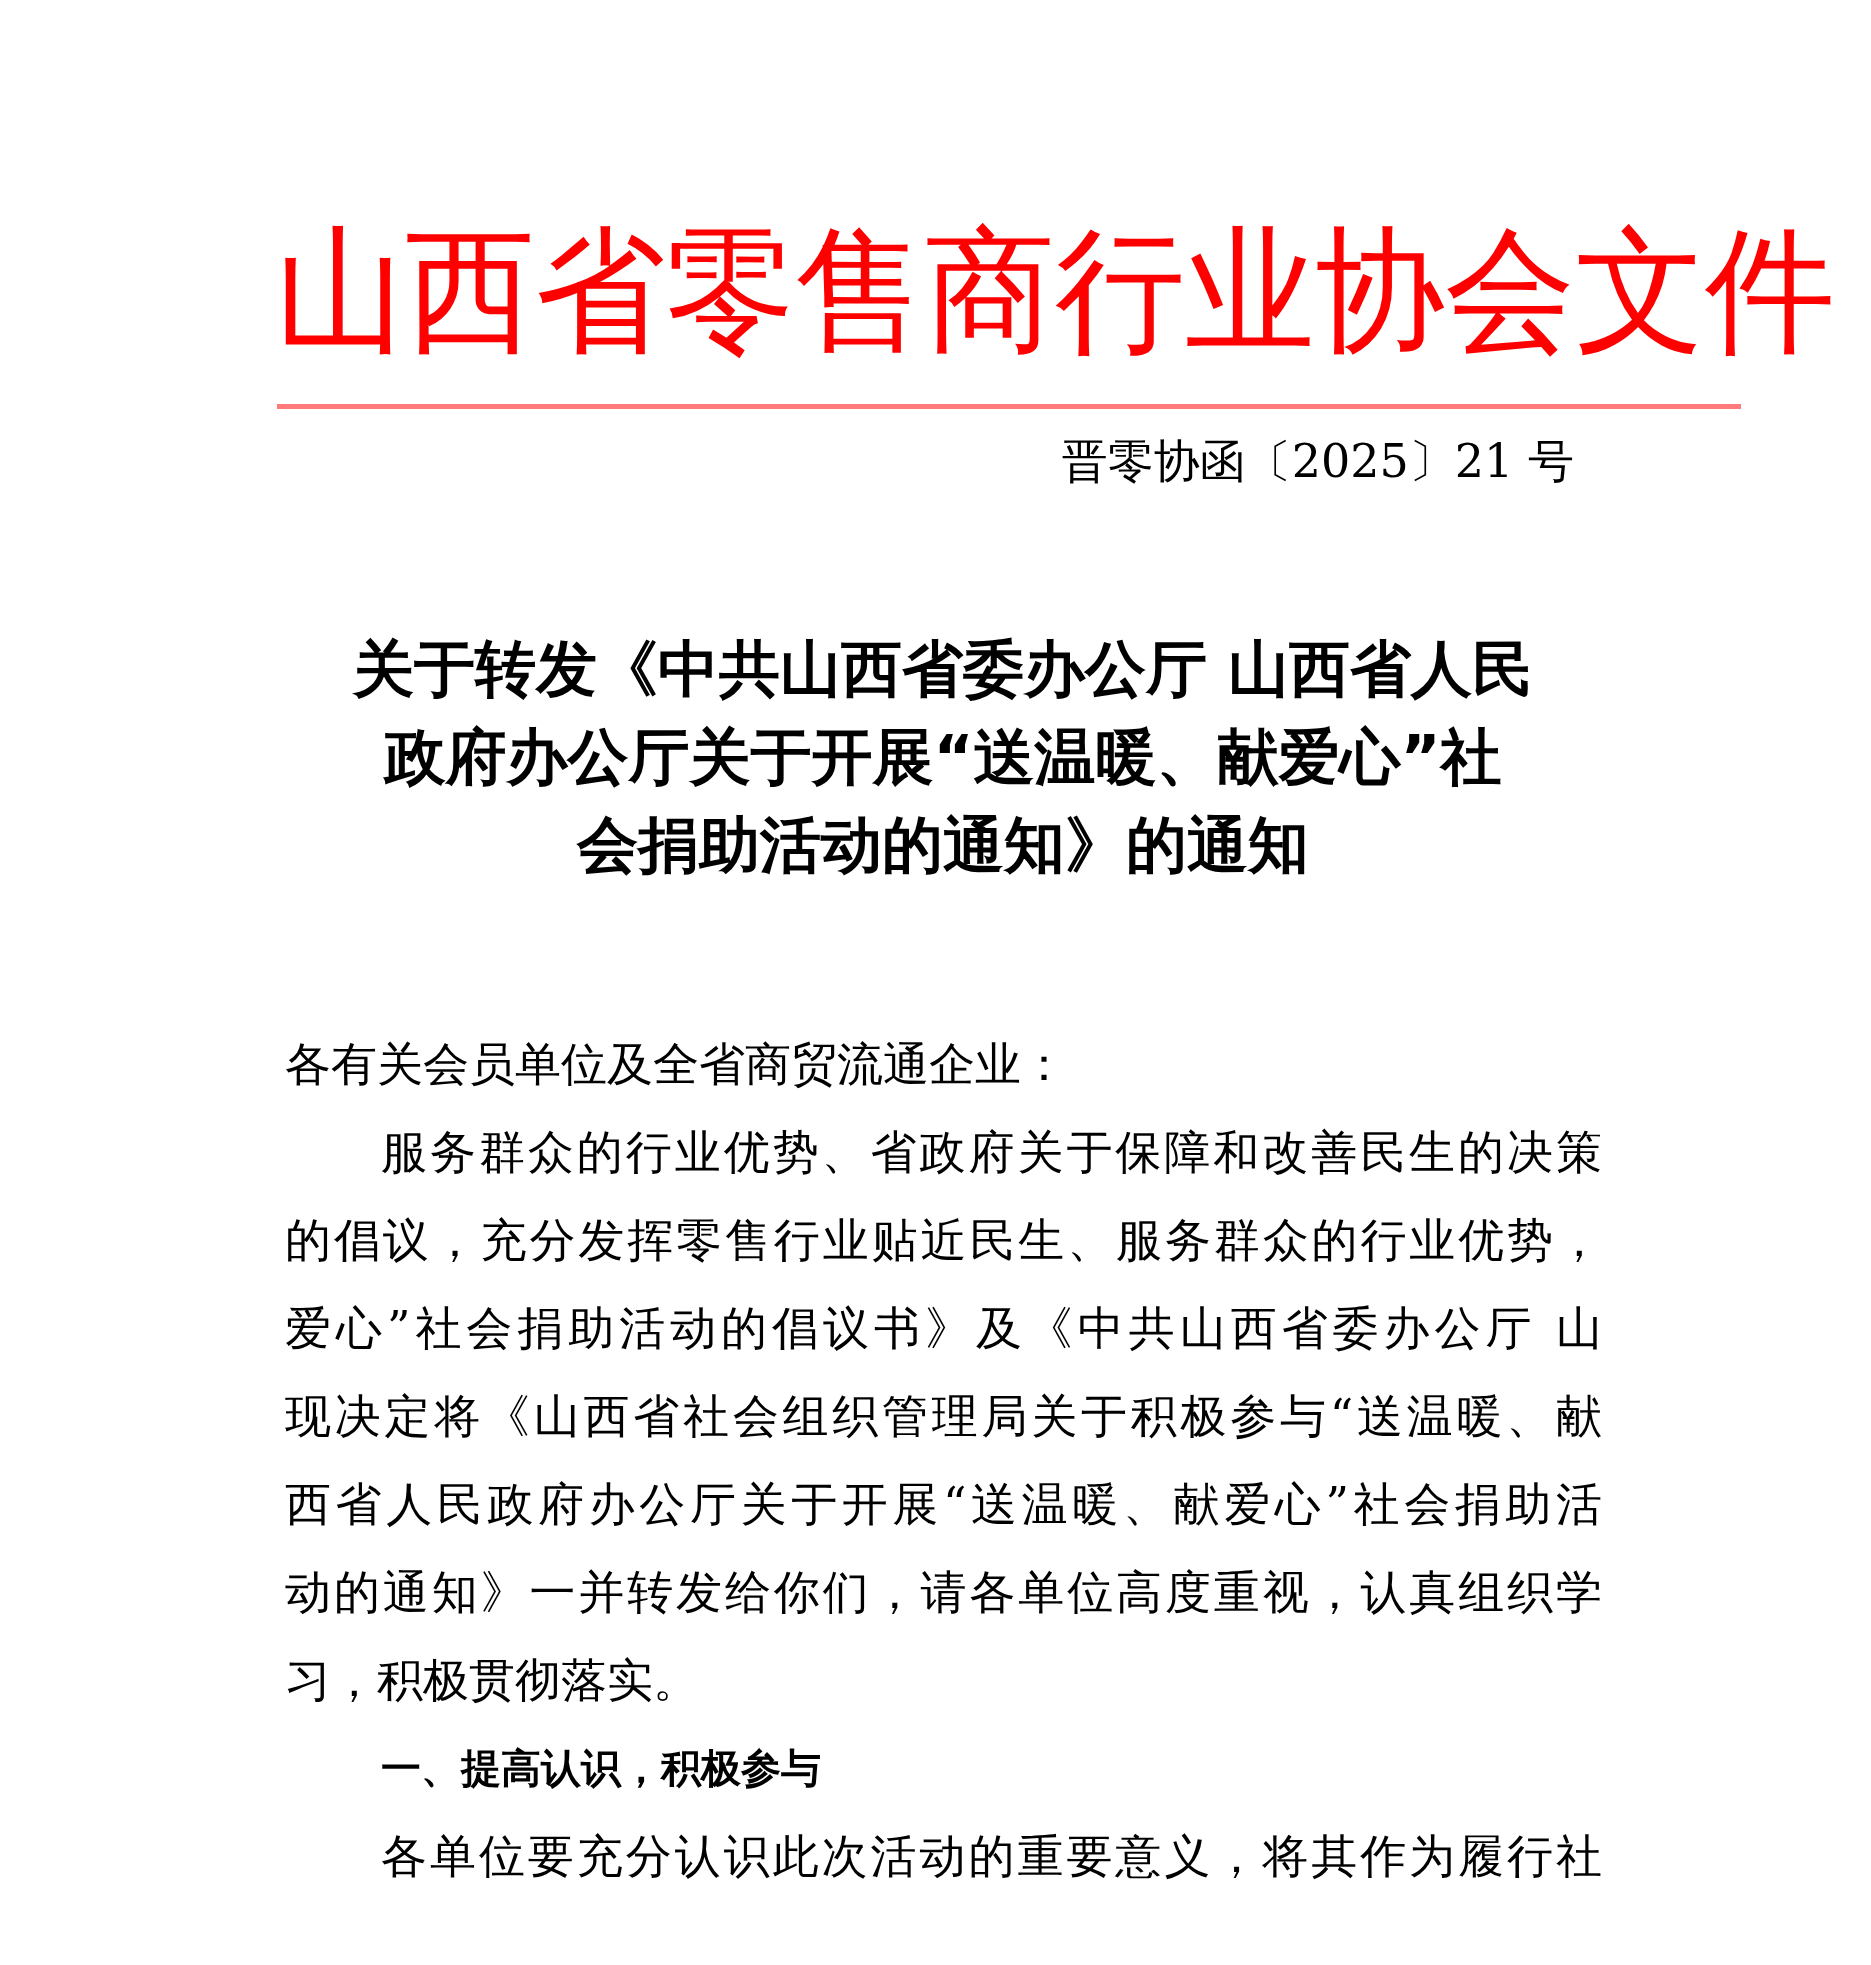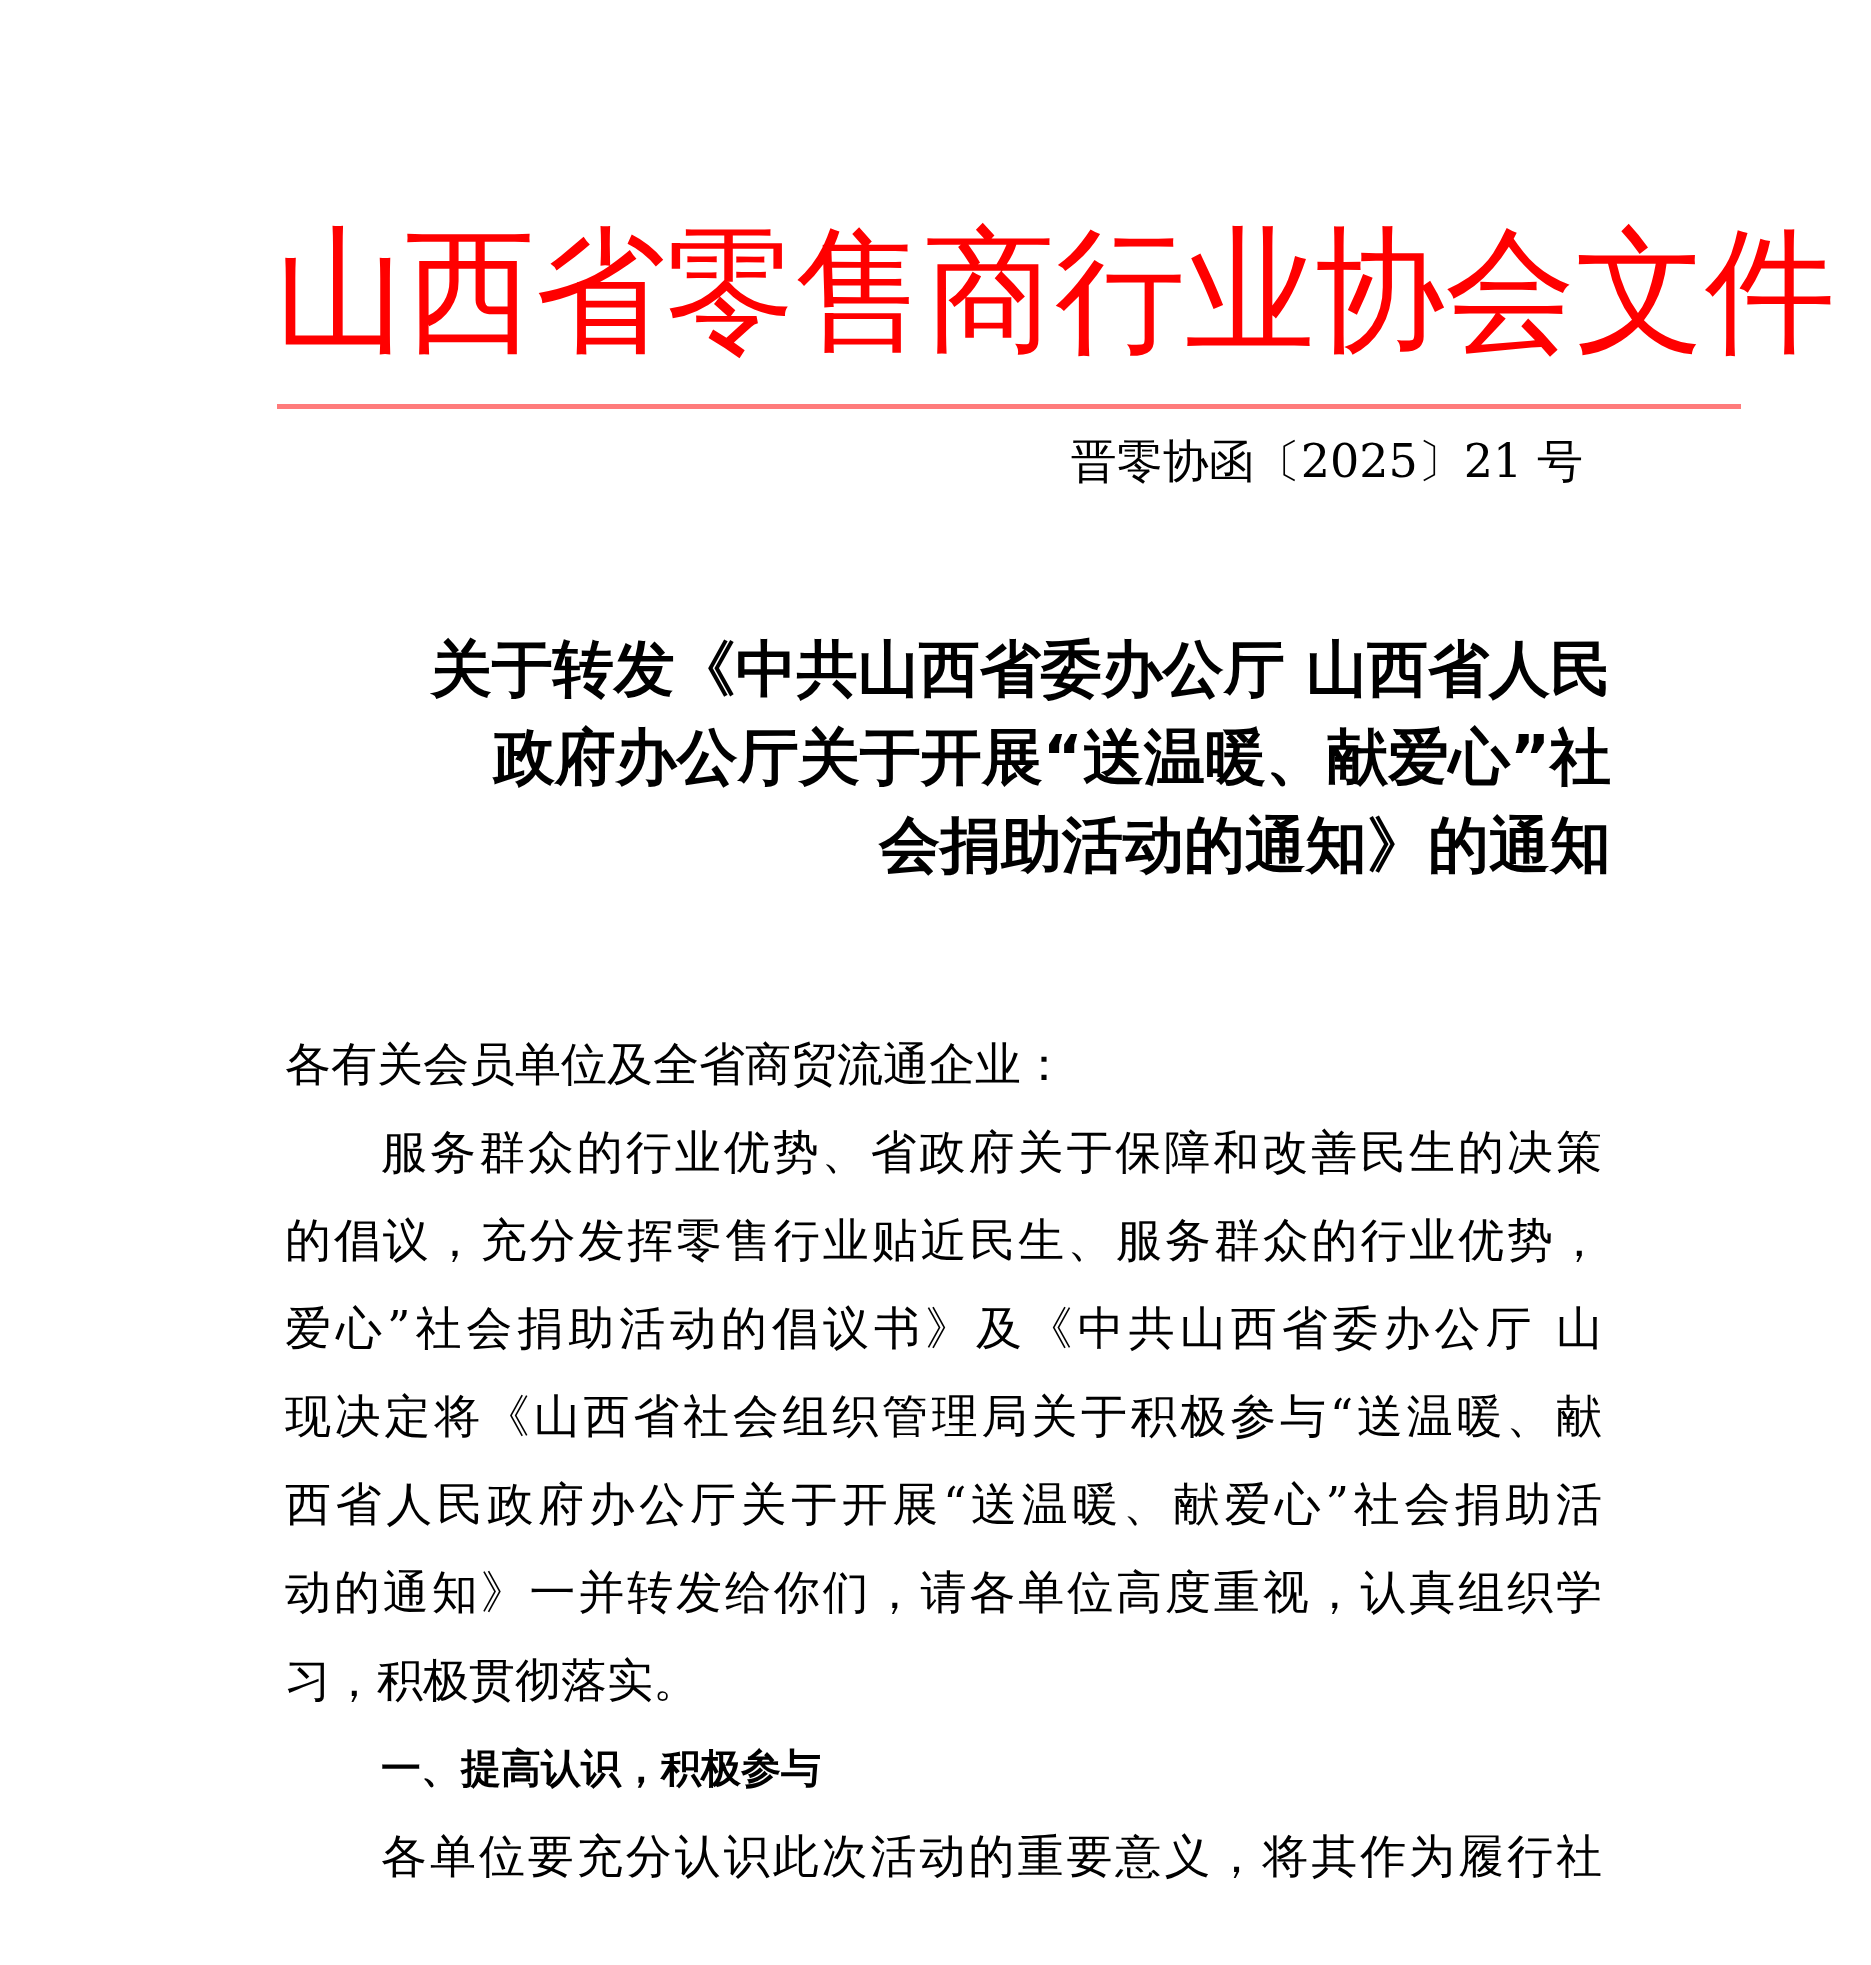--- a/index.html
+++ b/index.html
@@ -4,23 +4,23 @@
 <style>
   html, body { margin:0; padding:0; background:#ffffff; }
   body { width:1872px; height:2647px; position:relative; overflow:hidden;
          font-family: "DejaVu Serif", "Liberation Serif", serif; color:#000; }
   .abs { position:absolute; }
   #masthead { left:275px; top:220px; width:1462px; text-align:center;
               color:#ff0000; font-family:"DejaVu Sans","Liberation Sans",sans-serif;
               font-size:130px; line-height:134px; letter-spacing:0px;
               transform:scaleY(1.05); transform-origin:top center; white-space:nowrap; }
   #rule { left:277px; top:404px; width:1464px; height:4.7px; background:#ff7b7b; }
-  #docnum { right:289px; top:436px; font-size:46px; line-height:51px;
+  #docnum { right:298px; top:436px; font-size:46px; line-height:51px;
             white-space:nowrap; font-family:"DejaVu Serif","Liberation Serif",serif; }
-  #title { left:275px; top:625px; width:1336px; text-align:right;
+  #title { left:275px; top:625px; width:1336px; text-align:center;
            font-family:"DejaVu Sans","Liberation Sans",sans-serif; font-weight:bold;
            font-size:61px; line-height:88px; }
   #title div { white-space:nowrap; }
   .body { left:285px; width:1317px; font-size:46px; line-height:88px;
           font-family:"DejaVu Serif","Liberation Serif",serif; }
   .line { white-space:nowrap; height:88px; text-align:justify; text-align-last:justify; }
   .line.last { text-align-last:left; }
   .indent { padding-left:96px; }
   .heading { font-family:Liberation Sans, sans-serif; font-weight:bold;
              font-size:40px; padding-left:96px; white-space:nowrap; height:88px; }

